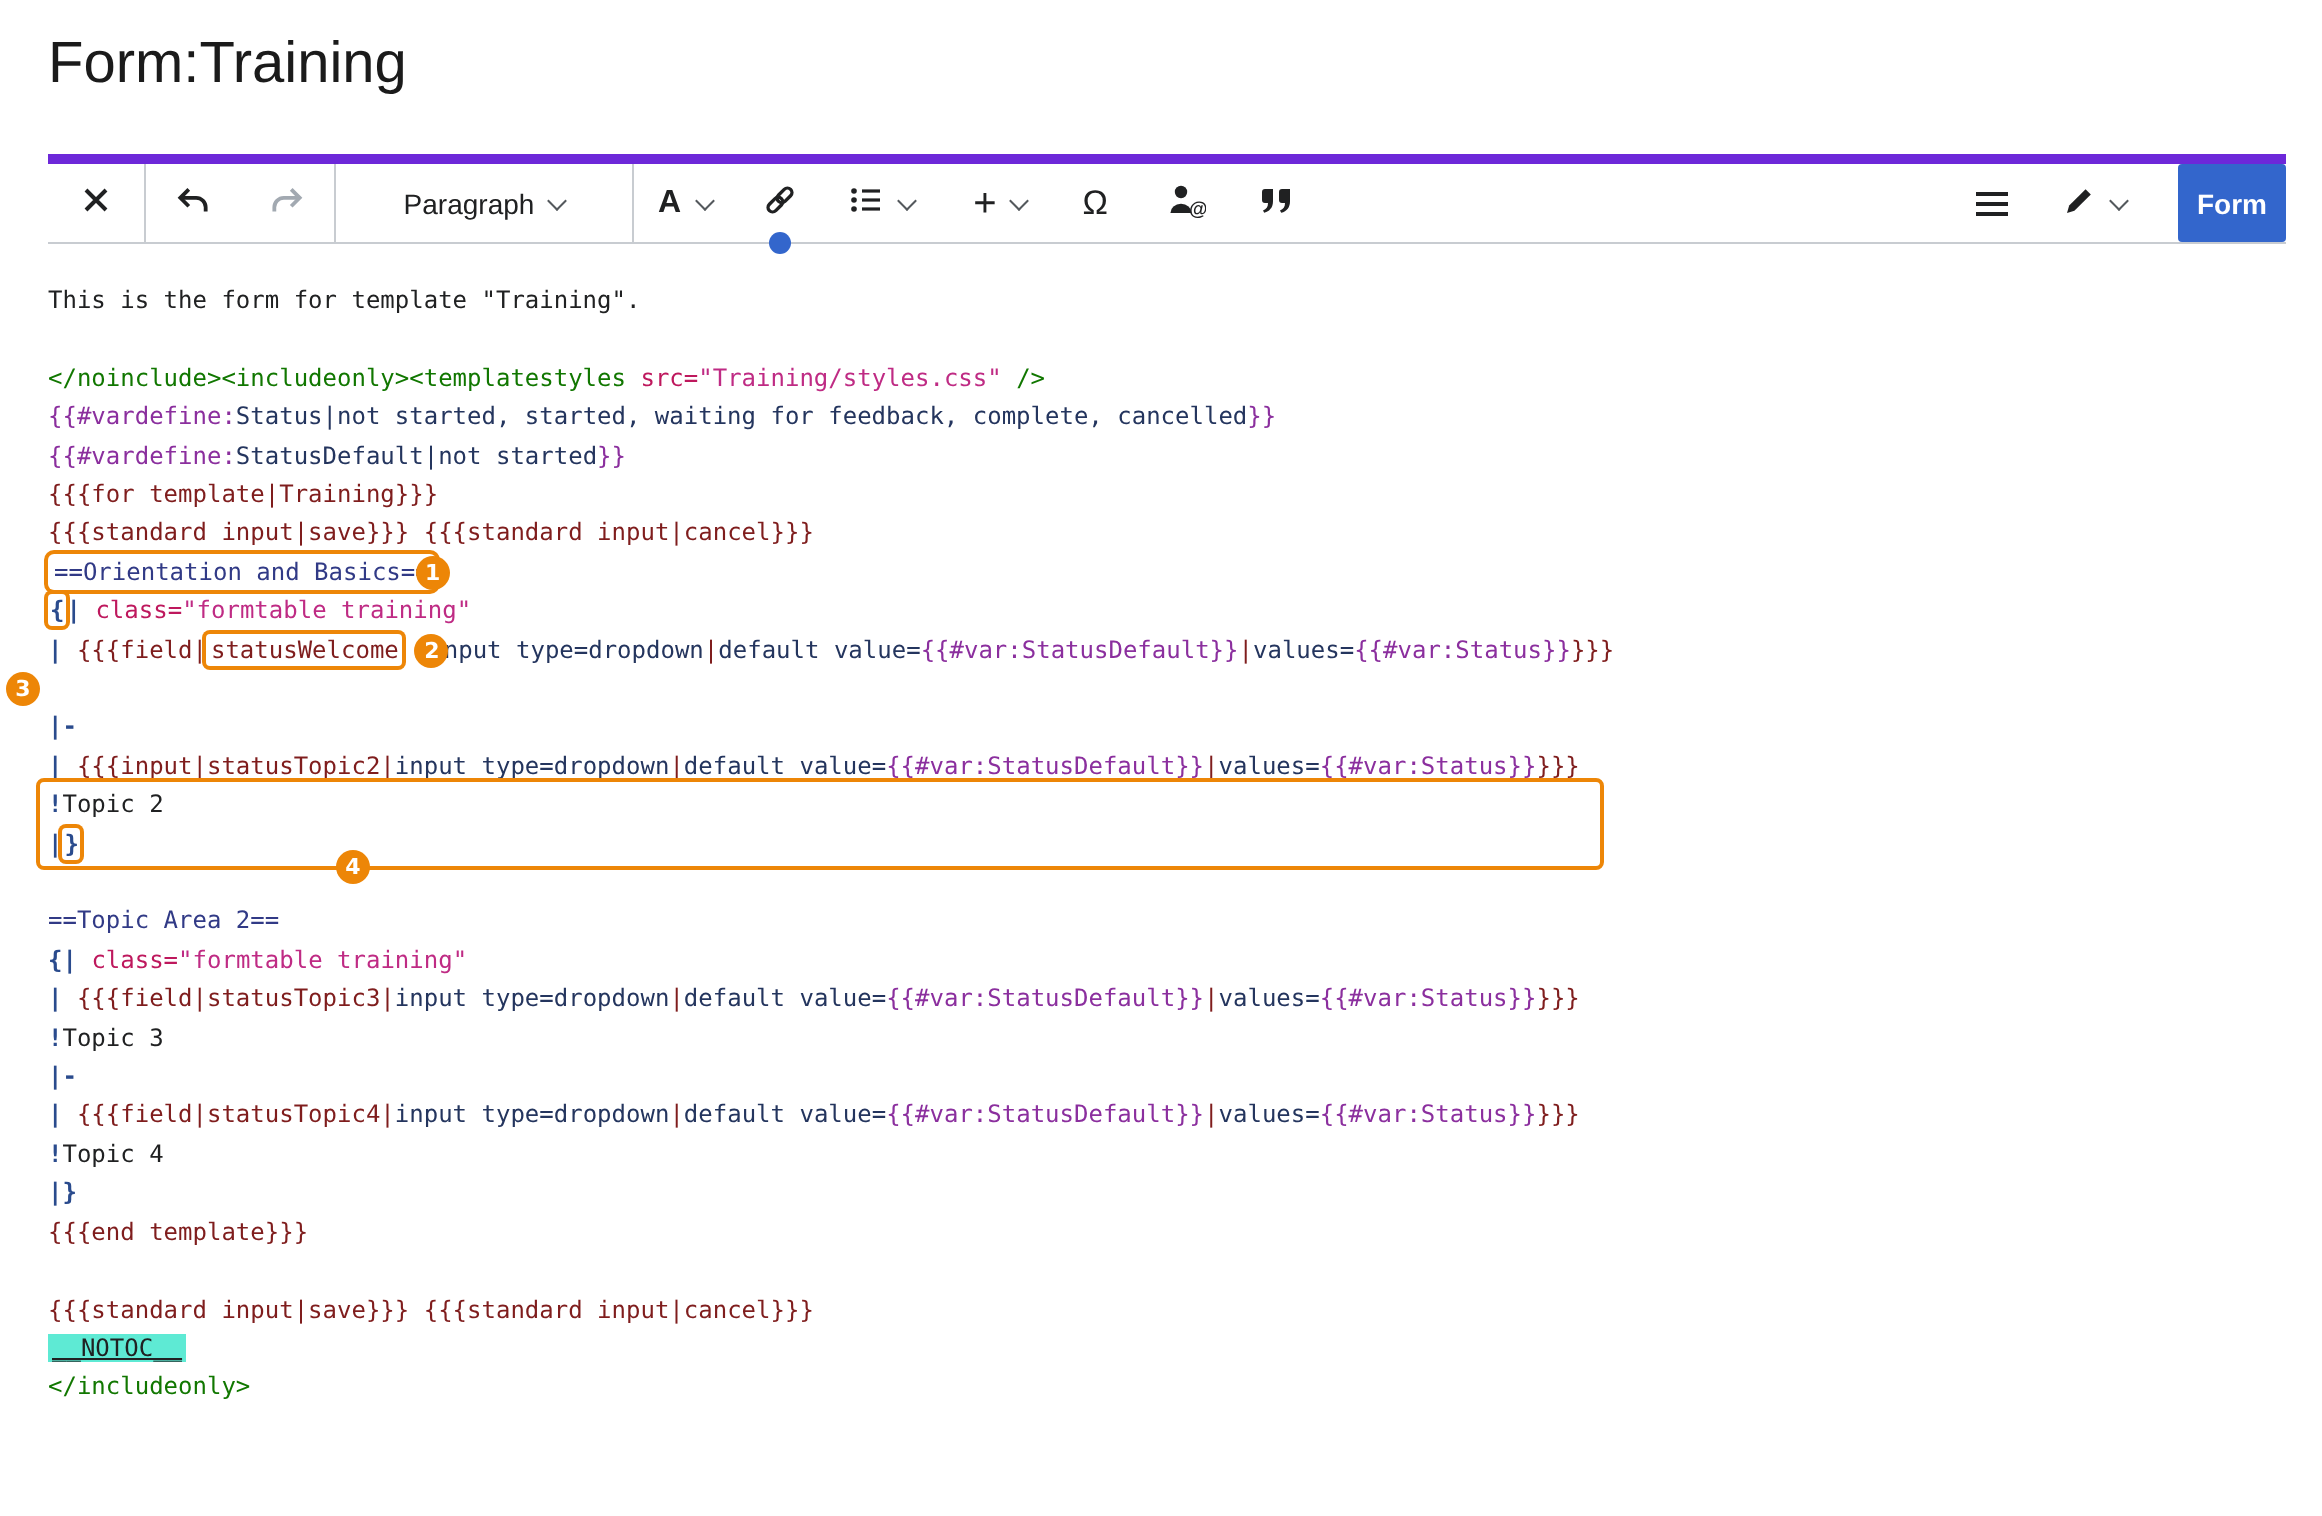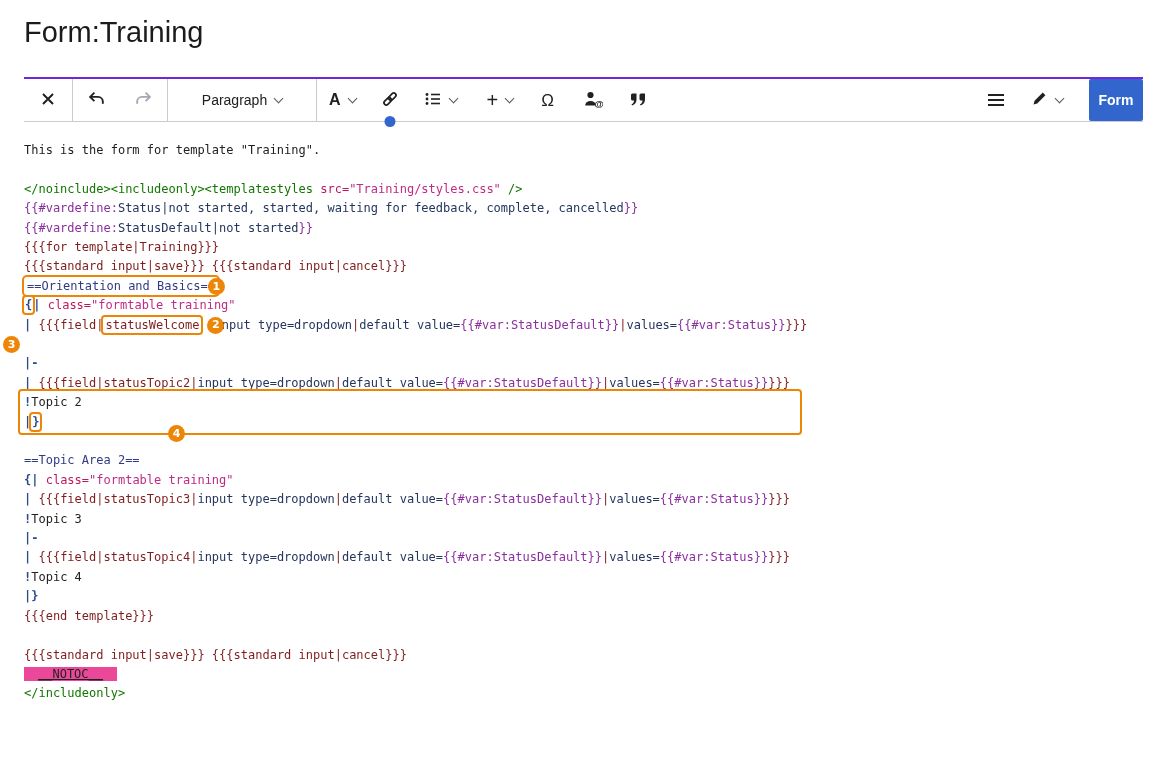--- a/index.html
+++ b/index.html
@@ -7,21 +7,21 @@
   body {
     width:1161px; height:758px; overflow:hidden; background:#fff;
     font-family:"Liberation Sans", sans-serif; color:#202122;
   }
   h1.page-title {
     margin:12px 0 0 24px; font-size:29px; line-height:40px; font-weight:400; color:#1b1b1b;
   }
   
   .toolbar {
     margin:25px 18px 0 24px; height:45px;
-    border-top:2px solid #6d28d9; border-bottom:1px solid #c8ccd1;
+    border-top:5px solid #6d28d9; border-bottom:1px solid #c8ccd1;
     display:flex; align-items:center; position:relative; background:#fff;
   }
   .toolbar button {
     background:transparent; border:0; height:100%; display:inline-flex;
     align-items:center; justify-content:center; padding:0 12px; cursor:pointer;
     font-family:"Liberation Sans", sans-serif; color:#202122;
   }
   .sep { width:1px; align-self:stretch; background:#c8ccd1; }
   .chev {
     display:inline-block; width:7px; height:7px;
@@ -53,21 +53,21 @@
   .code-line { min-height:19.4px; white-space:pre; position:relative; }
   .c-x { color:#202122; }
   .c-t { color:#117700; }
   .c-a { color:#be185d; }
   .c-s { color:#bf2b84; }
   .c-v { color:#7f1d1d; }
   .c-p { color:#8b2f9e; }
   .c-k { color:#24355e; }
   .c-w { color:#2a4b8d; font-weight:bold; }
   .c-h { color:#313a86; }
-  .c-u { color:#202122; background:#ec4899; text-decoration:underline; padding:0 14px; }
+  .c-u { color:#202122; background:#5eead4; text-decoration:underline; padding:0 2px; }
   
   .hl-line { box-shadow:0 0 0 2px #ed8607; border-radius:3px; padding:2px 3px; }
   .hl-in   { box-shadow:0 0 0 2px #ed8607; border-radius:2px; padding:1px 2px; margin-right:2px; }
   .hl-sm   { box-shadow:0 0 0 2px #ed8607; border-radius:2px; padding:1px 1px; }
   .group-box {
     position:absolute; left:18px; width:784px;
     border:2px solid #ed8607; border-radius:4px; pointer-events:none;
   }
   .badge {
     display:inline-flex; align-items:center; justify-content:center;
@@ -189,21 +189,21 @@
     <div class="code-line"><span class="c-t">&lt;/noinclude&gt;&lt;includeonly&gt;&lt;templatestyles </span><span class="c-a">src=</span><span class="c-s">"Training/styles.css"</span><span class="c-t"> /&gt;</span></div>
     <div class="code-line"><span class="c-p">{{#vardefine:</span><span class="c-k">Status|not started, started, waiting for feedback, complete, cancelled</span><span class="c-p">}}</span></div>
     <div class="code-line"><span class="c-p">{{#vardefine:</span><span class="c-k">StatusDefault|not started</span><span class="c-p">}}</span></div>
     <div class="code-line"><span class="c-v">{{{for template|Training}}}</span></div>
     <div class="code-line"><span class="c-v">{{{standard input|save}}}</span><span class="c-x"> </span><span class="c-v">{{{standard input|cancel}}}</span></div>
     <div class="code-line"><span class="hl-line"><span class="c-h">==Orientation and Basics==</span></span><span class="badge right">1</span></div>
     <div class="code-line"><span class="hl-sm"><span class="c-w">{</span></span><span class="c-w">|</span><span class="c-x"> </span><span class="c-a">class=</span><span class="c-s">"formtable training"</span></div>
     <div class="code-line"><span class="c-w">| </span><span class="c-v">{{{field|</span><span class="hl-in"><span class="c-v">statusWelcome</span></span><span class="badge overlap">2</span><span class="c-v">|</span><span class="c-k">input type=dropdown</span><span class="c-v">|</span><span class="c-k">default value=</span><span class="c-p">{{#var:StatusDefault}}</span><span class="c-v">|</span><span class="c-k">values=</span><span class="c-p">{{#var:Status}}</span><span class="c-v">}}}</span></div>
     <div class="code-line"><span class="badge left">3</span></div>
     <div class="code-line"><span class="c-w">|-</span></div>
-    <div class="code-line"><span class="c-w">| </span><span class="c-v">{{{field|statusTopic2|</span><span class="c-k">input type=dropdown</span><span class="c-v">|</span><span class="c-k">default value=</span><span class="c-p">{{#var:StatusDefault}}</span><span class="c-v">|</span><span class="c-k">values=</span><span class="c-p">{{#var:Status}}</span><span class="c-v">}}}</span></div>
+    <div class="code-line"><span class="c-w">| </span><span class="c-v">{{{input|statusTopic2|</span><span class="c-k">input type=dropdown</span><span class="c-v">|</span><span class="c-k">default value=</span><span class="c-p">{{#var:StatusDefault}}</span><span class="c-v">|</span><span class="c-k">values=</span><span class="c-p">{{#var:Status}}</span><span class="c-v">}}}</span></div>
     <div class="code-line"><span class="c-w">!</span><span class="c-x">Topic 2</span></div>
     <div class="code-line"><span class="c-w">|</span><span class="hl-sm"><span class="c-w">}</span></span></div>
     <div class="code-line"></div>
     <div class="code-line"><span class="c-h">==Topic Area 2==</span></div>
     <div class="code-line"><span class="c-w">{|</span><span class="c-x"> </span><span class="c-a">class=</span><span class="c-s">"formtable training"</span></div>
     <div class="code-line"><span class="c-w">| </span><span class="c-v">{{{field|statusTopic3|</span><span class="c-k">input type=dropdown</span><span class="c-v">|</span><span class="c-k">default value=</span><span class="c-p">{{#var:StatusDefault}}</span><span class="c-v">|</span><span class="c-k">values=</span><span class="c-p">{{#var:Status}}</span><span class="c-v">}}}</span></div>
     <div class="code-line"><span class="c-w">!</span><span class="c-x">Topic 3</span></div>
     <div class="code-line"><span class="c-w">|-</span></div>
     <div class="code-line"><span class="c-w">| </span><span class="c-v">{{{field|statusTopic4|</span><span class="c-k">input type=dropdown</span><span class="c-v">|</span><span class="c-k">default value=</span><span class="c-p">{{#var:StatusDefault}}</span><span class="c-v">|</span><span class="c-k">values=</span><span class="c-p">{{#var:Status}}</span><span class="c-v">}}}</span></div>
     <div class="code-line"><span class="c-w">!</span><span class="c-x">Topic 4</span></div>

